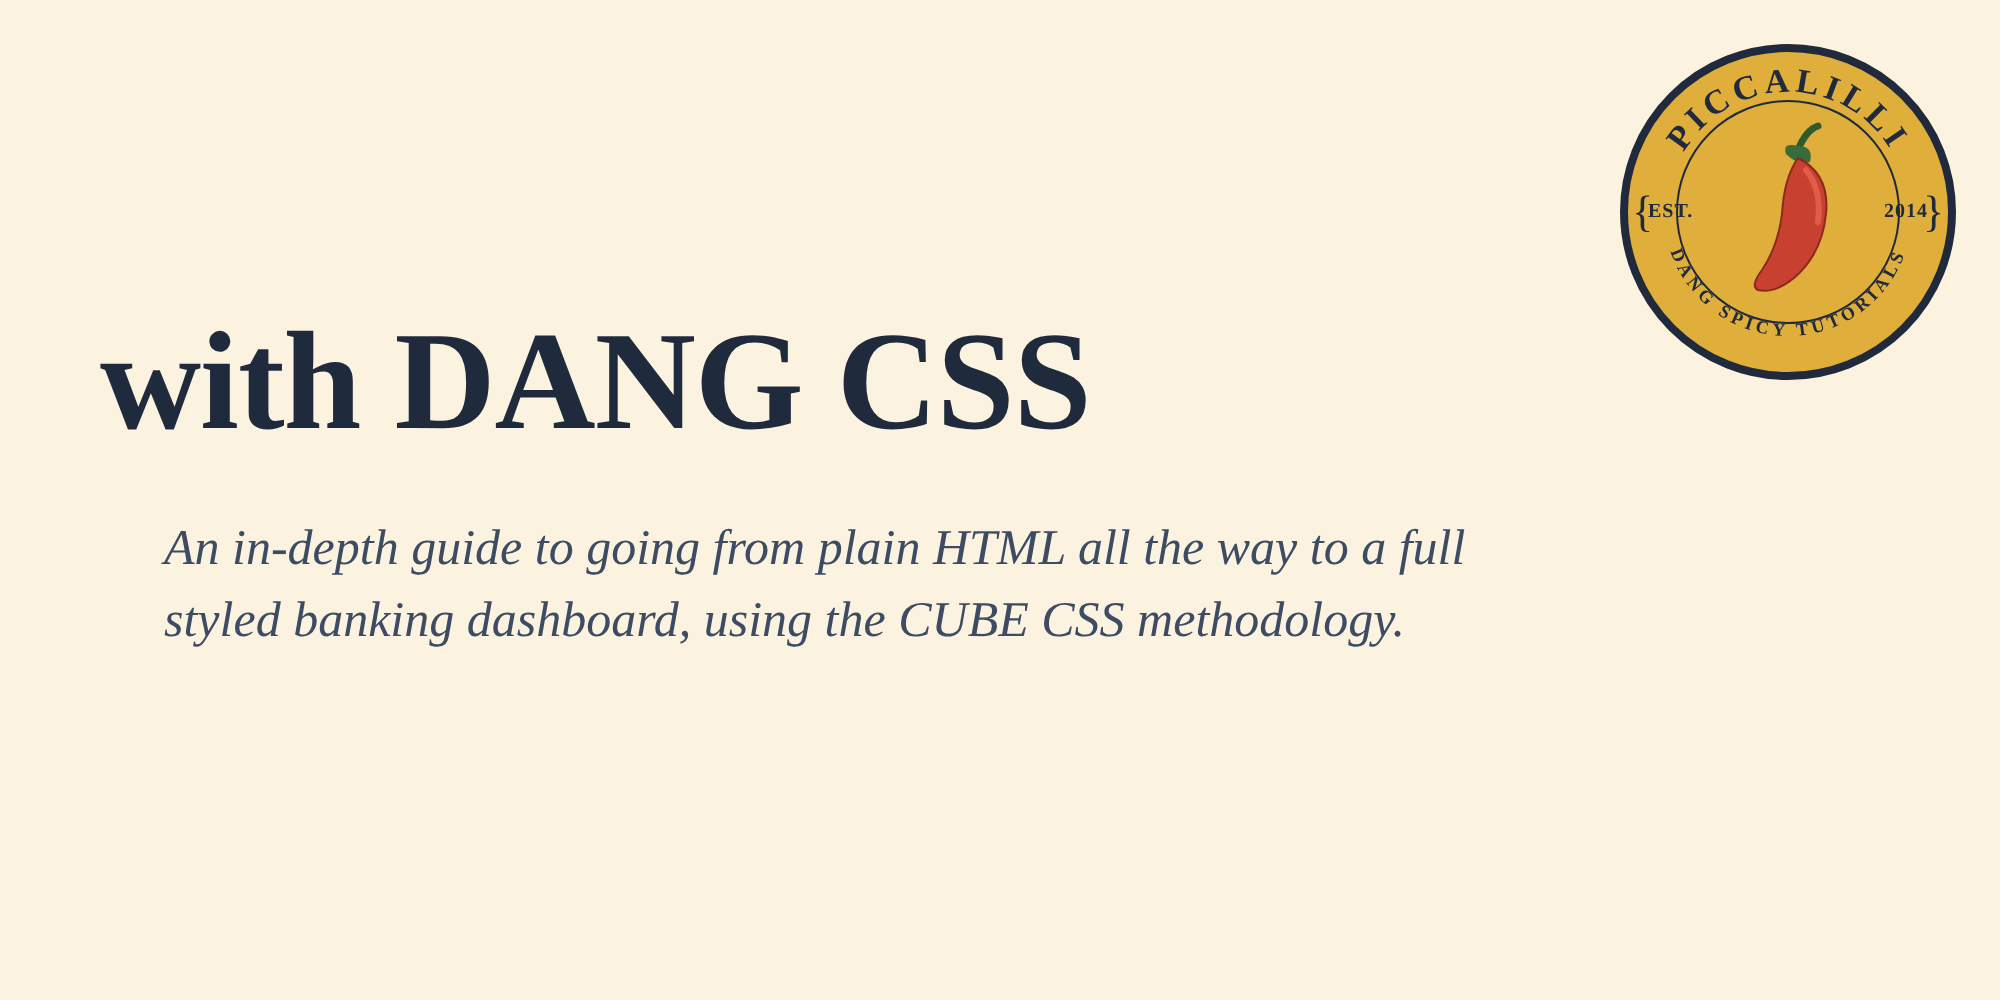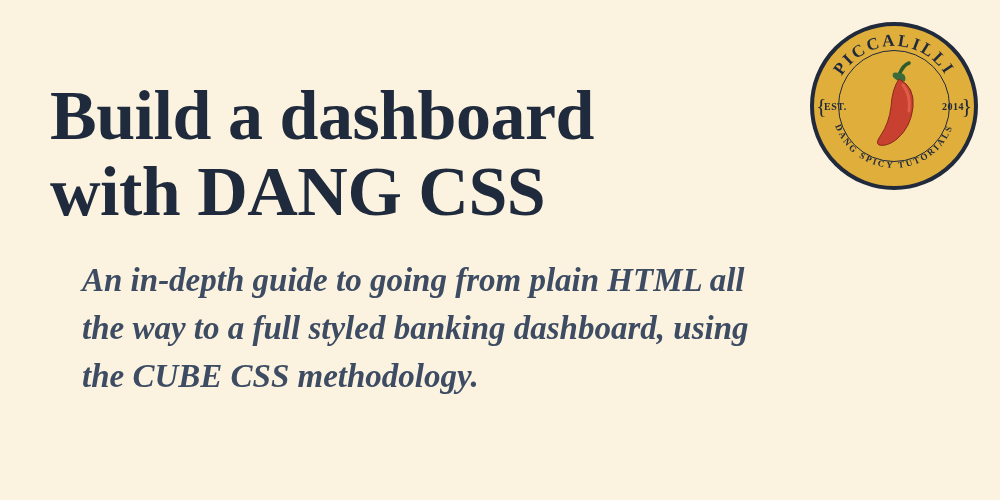--- a/index.html
+++ b/index.html
@@ -16,26 +16,26 @@
   .title {
     font-size: 70px;
     font-weight: 900;
     color: #1f2a3c;
     line-height: 1.08;
     letter-spacing: -0.5px;
   }
   .subtitle {
     margin-top: 28px;
     margin-left: 32px;
-    font-size: 33px;
+    font-size: 25px;
     font-style: italic;
     color: #3d4c63;
     line-height: 1.45;
     max-width: 830px;
-    font-weight: 700;
+    font-weight: 400;
   }
   .badge {
     position: absolute;
     top: 22px;
     right: 22px;
     width: 168px;
     height: 168px;
   }
   .badge-outer {
     position: absolute;
@@ -91,21 +91,21 @@
     transform: translate(-50%, -50%);
     width: 70px;
     height: 90px;
   }
 </style>
 </head>
 <body>
 
 <div class="content">
   <h1 class="title">
-    <span>Build a dashboard</span><br>
+    <br>
     <span>with DANG CSS</span>
   </h1>
   <p class="subtitle">An in-depth guide to going from plain HTML all the way to a full styled banking dashboard, using the CUBE CSS methodology.</p>
 </div>
 
 <div class="badge">
   <div class="badge-outer"></div>
   <div class="badge-inner-ring"></div>
 
   <svg class="textpath" viewBox="0 0 168 168">

